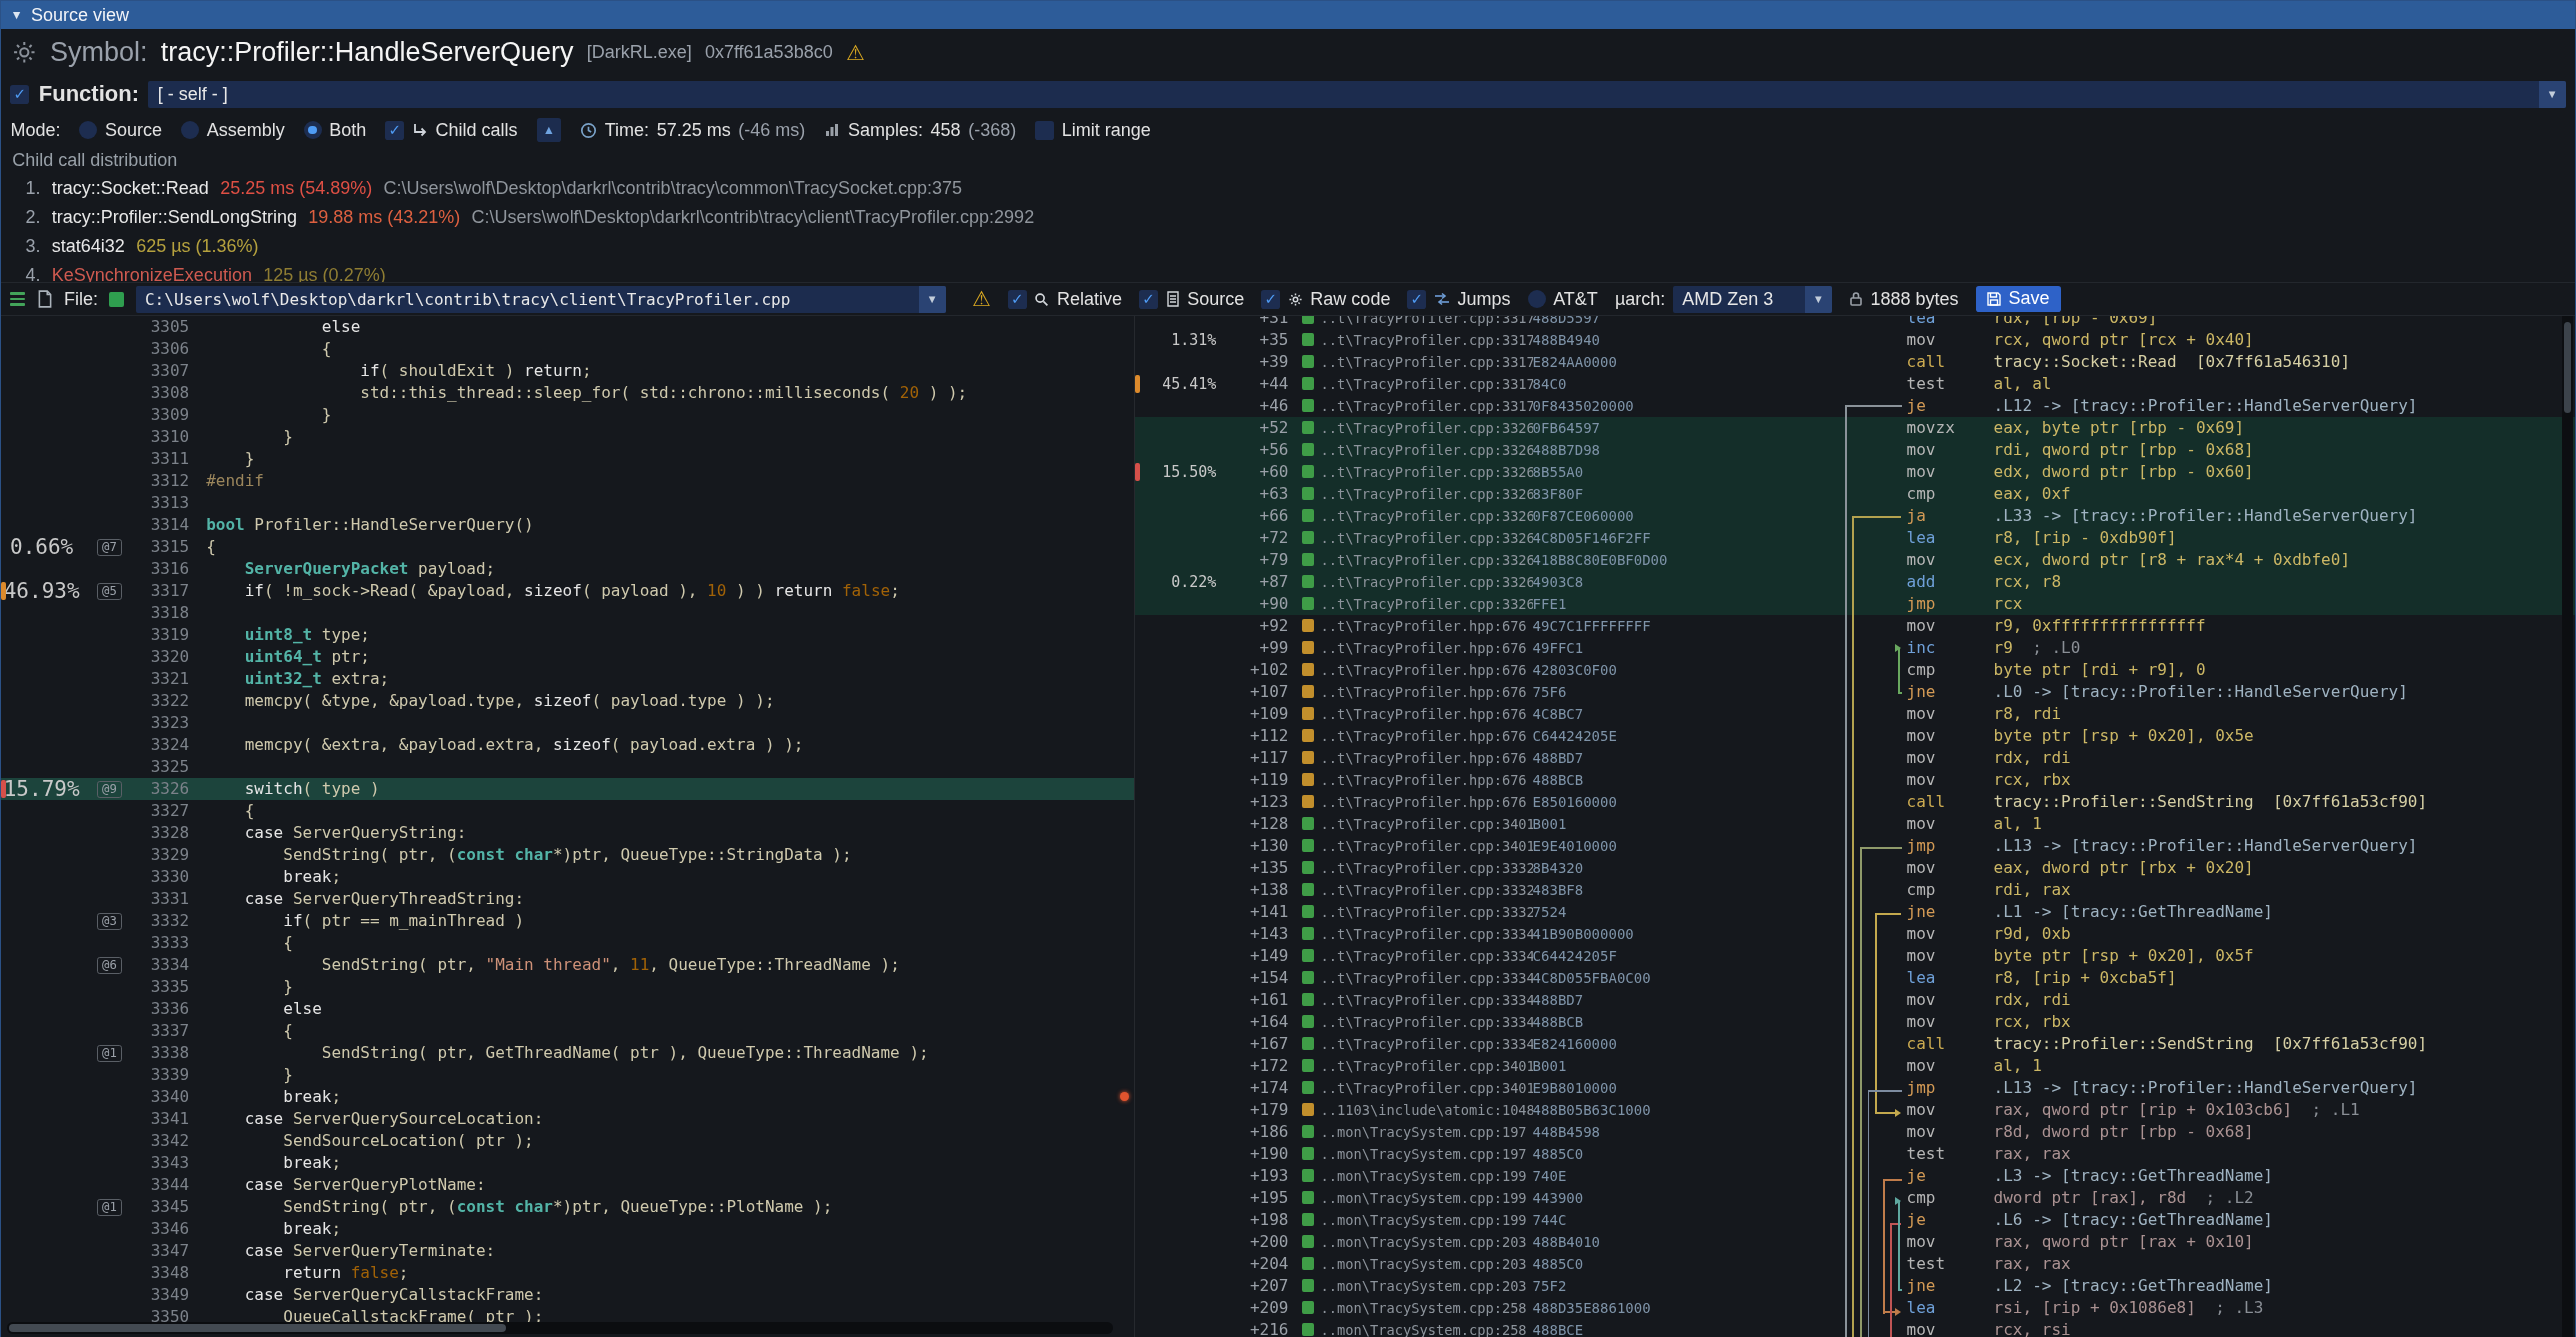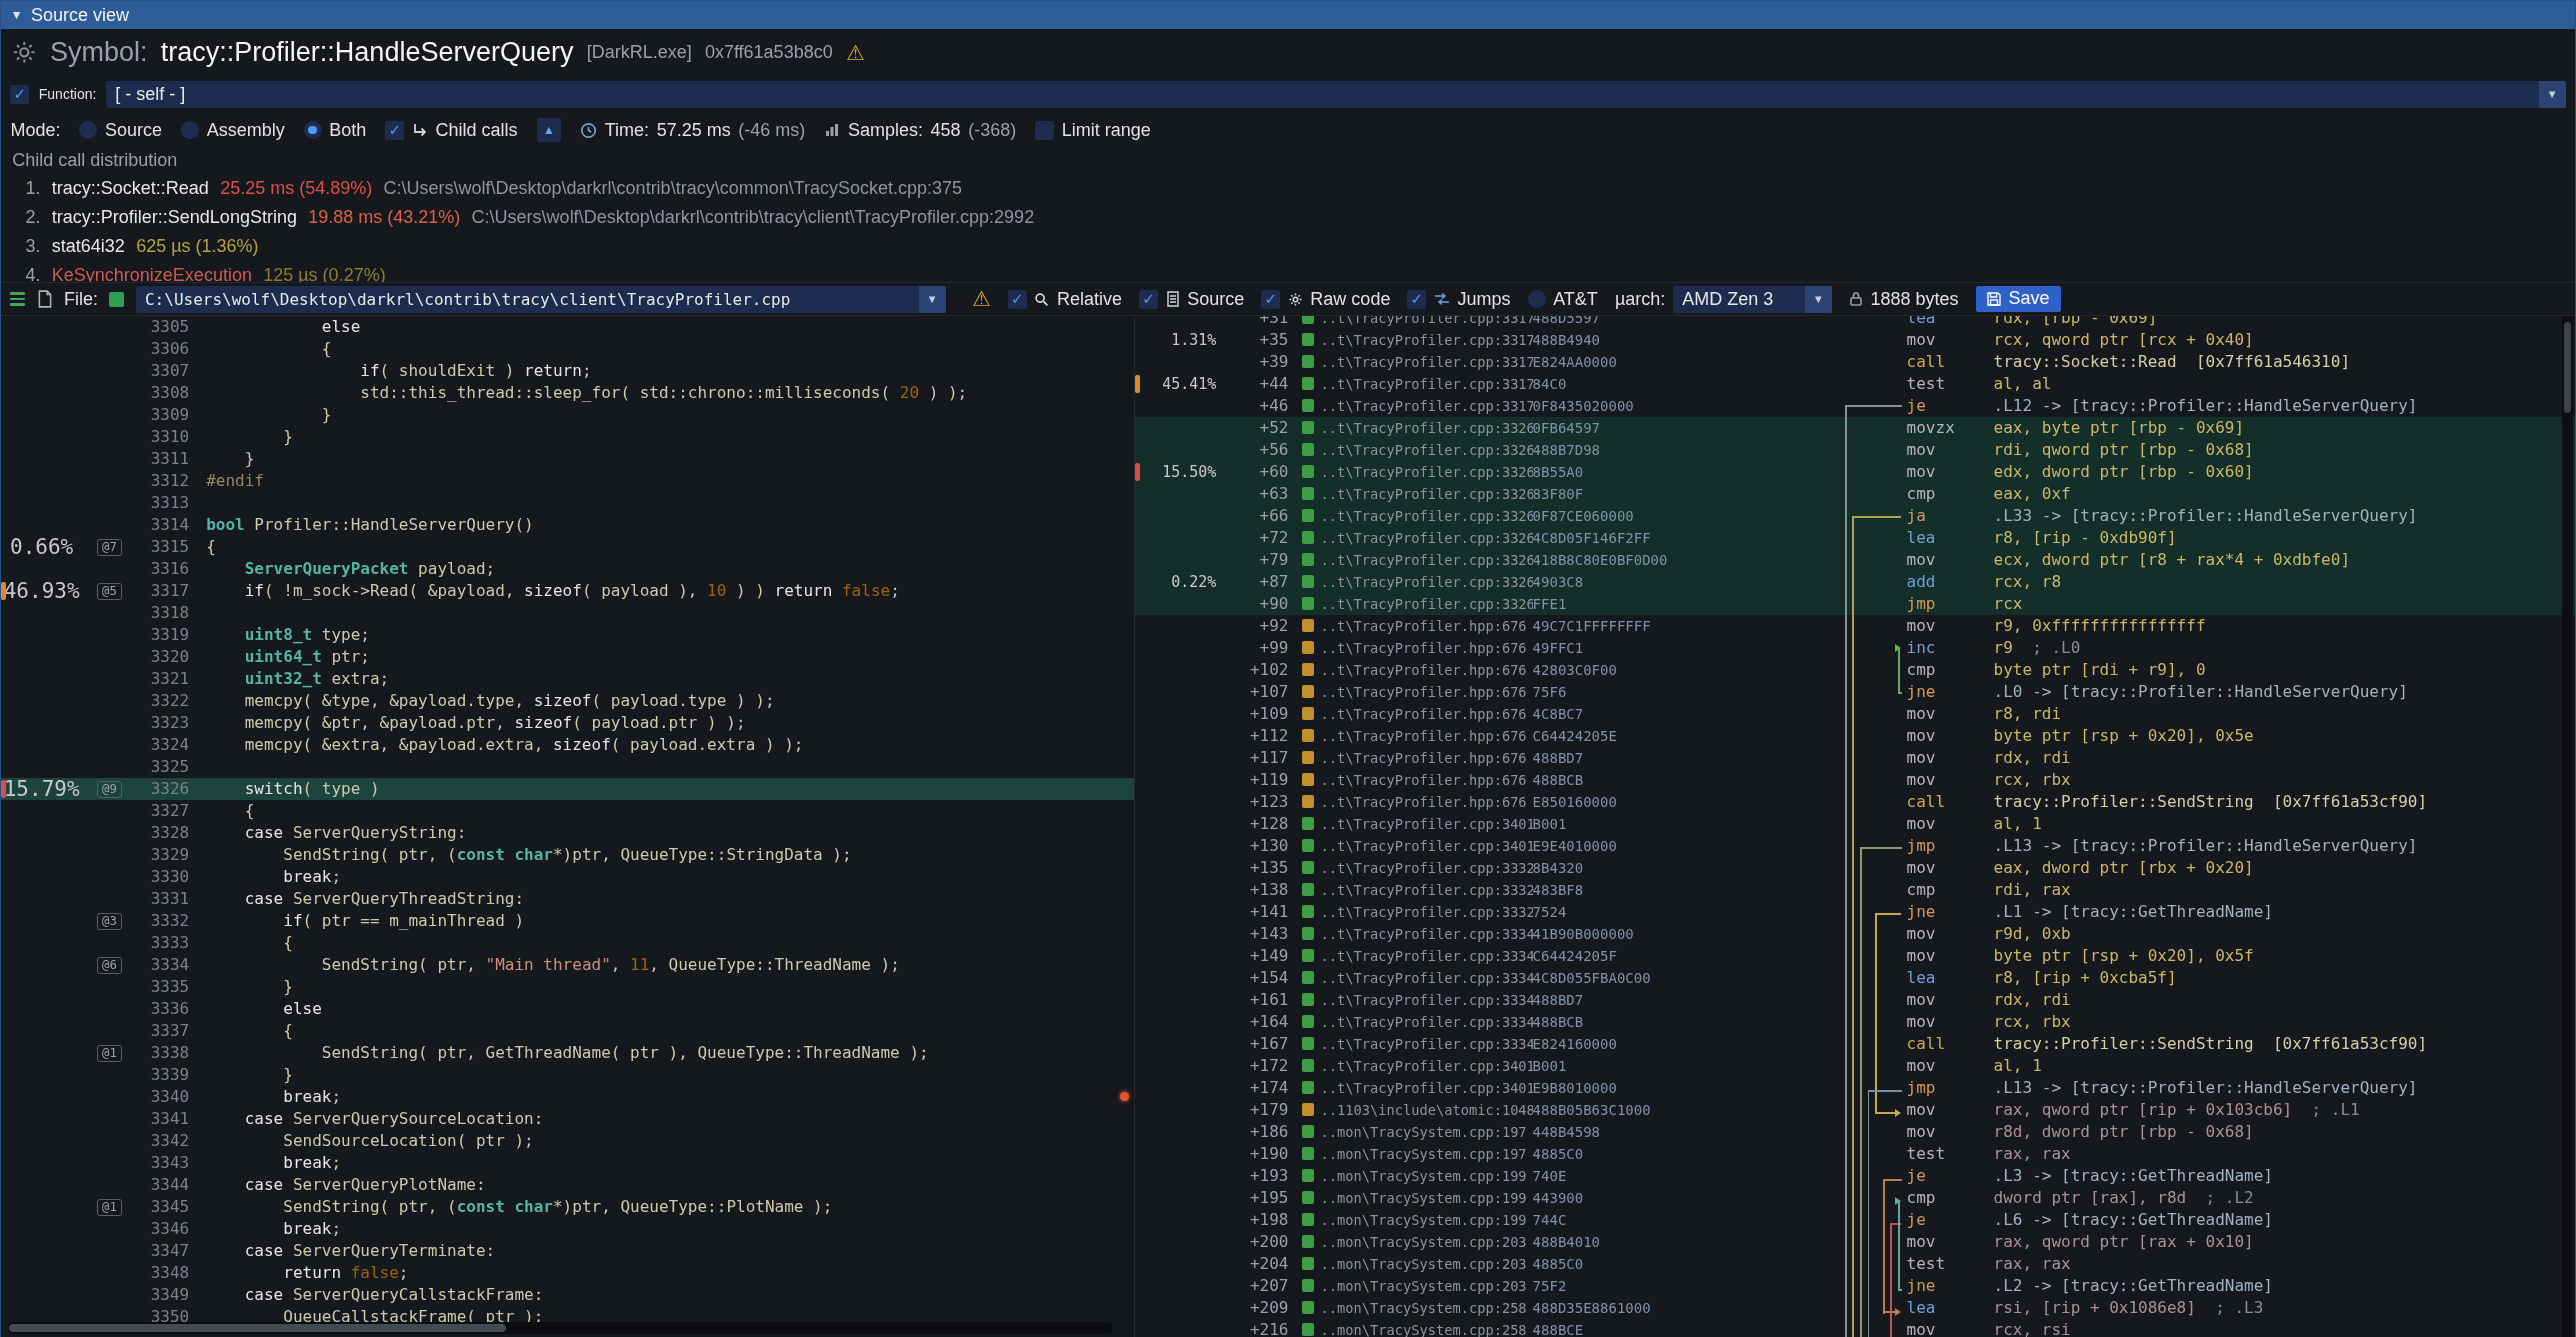--- a/index.html
+++ b/index.html
@@ -129,21 +129,21 @@
     </span>
     <span class="sym-label">Symbol:</span>
     <span class="sym-name">tracy::Profiler::HandleServerQuery</span>
     <span class="sym-meta">[DarkRL.exe]</span>
     <span class="sym-meta">0x7ff61a53b8c0</span>
     <span class="warn">⚠</span>
   </div>
 
   <div class="functionrow">
     <span class="checkbox">✓</span>
-    <span style="font-size:14px;">Function:</span>
+    <span style="font-size:22px;font-weight:bold;">Function:</span>
     <div class="combo fn-combo">
       <span>[ - self - ]</span>
       <span class="caretbox">▼</span>
     </div>
   </div>
 
   <div class="moderow">
     <span>Mode:</span>
     <span class="group">
       <span class="radio">
@@ -344,21 +344,21 @@
           <div class="srow"><span class="s-pct"></span><span class="s-badge"></span><span class="s-num">3313</span><span class="s-code"></span></div>
           <div class="srow"><span class="s-pct"></span><span class="s-badge"></span><span class="s-num">3314</span><span class="s-code"><span class="tk-type">bool</span> Profiler::HandleServerQuery()</span></div>
           <div class="srow"><span class="s-pct">0.66%</span><span class="s-badge"><span class="badge">@7</span></span><span class="s-num">3315</span><span class="s-code">{</span></div>
           <div class="srow"><span class="s-pct"></span><span class="s-badge"></span><span class="s-num">3316</span><span class="s-code">    <span class="tk-type">ServerQueryPacket</span> payload;</span></div>
           <div class="srow"><span class="gbar" style="background: rgb(220, 138, 44);"></span><span class="s-pct">46.93%</span><span class="s-badge"><span class="badge">@5</span></span><span class="s-num">3317</span><span class="s-code">    <span class="tk-kw">if</span>( !m_sock-&gt;Read( &amp;payload, <span class="tk-kw">sizeof</span>( payload ), <span class="tk-num">10</span> ) ) <span class="tk-kw">return</span> <span class="tk-num">false</span>;</span></div>
           <div class="srow"><span class="s-pct"></span><span class="s-badge"></span><span class="s-num">3318</span><span class="s-code"></span></div>
           <div class="srow"><span class="s-pct"></span><span class="s-badge"></span><span class="s-num">3319</span><span class="s-code">    <span class="tk-type">uint8_t</span> type;</span></div>
           <div class="srow"><span class="s-pct"></span><span class="s-badge"></span><span class="s-num">3320</span><span class="s-code">    <span class="tk-type">uint64_t</span> ptr;</span></div>
           <div class="srow"><span class="s-pct"></span><span class="s-badge"></span><span class="s-num">3321</span><span class="s-code">    <span class="tk-type">uint32_t</span> extra;</span></div>
           <div class="srow"><span class="s-pct"></span><span class="s-badge"></span><span class="s-num">3322</span><span class="s-code">    memcpy( &amp;type, &amp;payload.type, <span class="tk-kw">sizeof</span>( payload.type ) );</span></div>
-          <div class="srow"><span class="s-pct"></span><span class="s-badge"></span><span class="s-num">3323</span><span class="s-code">    memcpy( &amp;ptr, &amp;payload.ptr, <span class="tk-kw">sizeof</span>( payload.ptr ) );</span></div>
+          <div class="srow"><span class="s-pct"></span><span class="s-badge"></span><span class="s-num">3323</span></div>
           <div class="srow"><span class="s-pct"></span><span class="s-badge"></span><span class="s-num">3324</span><span class="s-code">    memcpy( &amp;extra, &amp;payload.extra, <span class="tk-kw">sizeof</span>( payload.extra ) );</span></div>
           <div class="srow"><span class="s-pct"></span><span class="s-badge"></span><span class="s-num">3325</span><span class="s-code"></span></div>
           <div class="srow row-hl-src"><span class="gbar" style="background: rgb(213, 80, 74);"></span><span class="s-pct">15.79%</span><span class="s-badge"><span class="badge">@9</span></span><span class="s-num">3326</span><span class="s-code">    <span class="tk-kw">switch</span>( type )</span></div>
           <div class="srow"><span class="s-pct"></span><span class="s-badge"></span><span class="s-num">3327</span><span class="s-code">    {</span></div>
           <div class="srow"><span class="s-pct"></span><span class="s-badge"></span><span class="s-num">3328</span><span class="s-code">    <span class="tk-kw">case</span> ServerQueryString:</span></div>
           <div class="srow"><span class="s-pct"></span><span class="s-badge"></span><span class="s-num">3329</span><span class="s-code">        SendString( ptr, (<span class="tk-type">const</span> <span class="tk-type">char</span>*)ptr, QueueType::StringData );</span></div>
           <div class="srow"><span class="s-pct"></span><span class="s-badge"></span><span class="s-num">3330</span><span class="s-code">        <span class="tk-kw">break</span>;</span></div>
           <div class="srow"><span class="s-pct"></span><span class="s-badge"></span><span class="s-num">3331</span><span class="s-code">    <span class="tk-kw">case</span> ServerQueryThreadString:</span></div>
           <div class="srow"><span class="s-pct"></span><span class="s-badge"><span class="badge">@3</span></span><span class="s-num">3332</span><span class="s-code">        <span class="tk-kw">if</span>( ptr == m_mainThread )</span></div>
           <div class="srow"><span class="s-pct"></span><span class="s-badge"></span><span class="s-num">3333</span><span class="s-code">        {</span></div>

